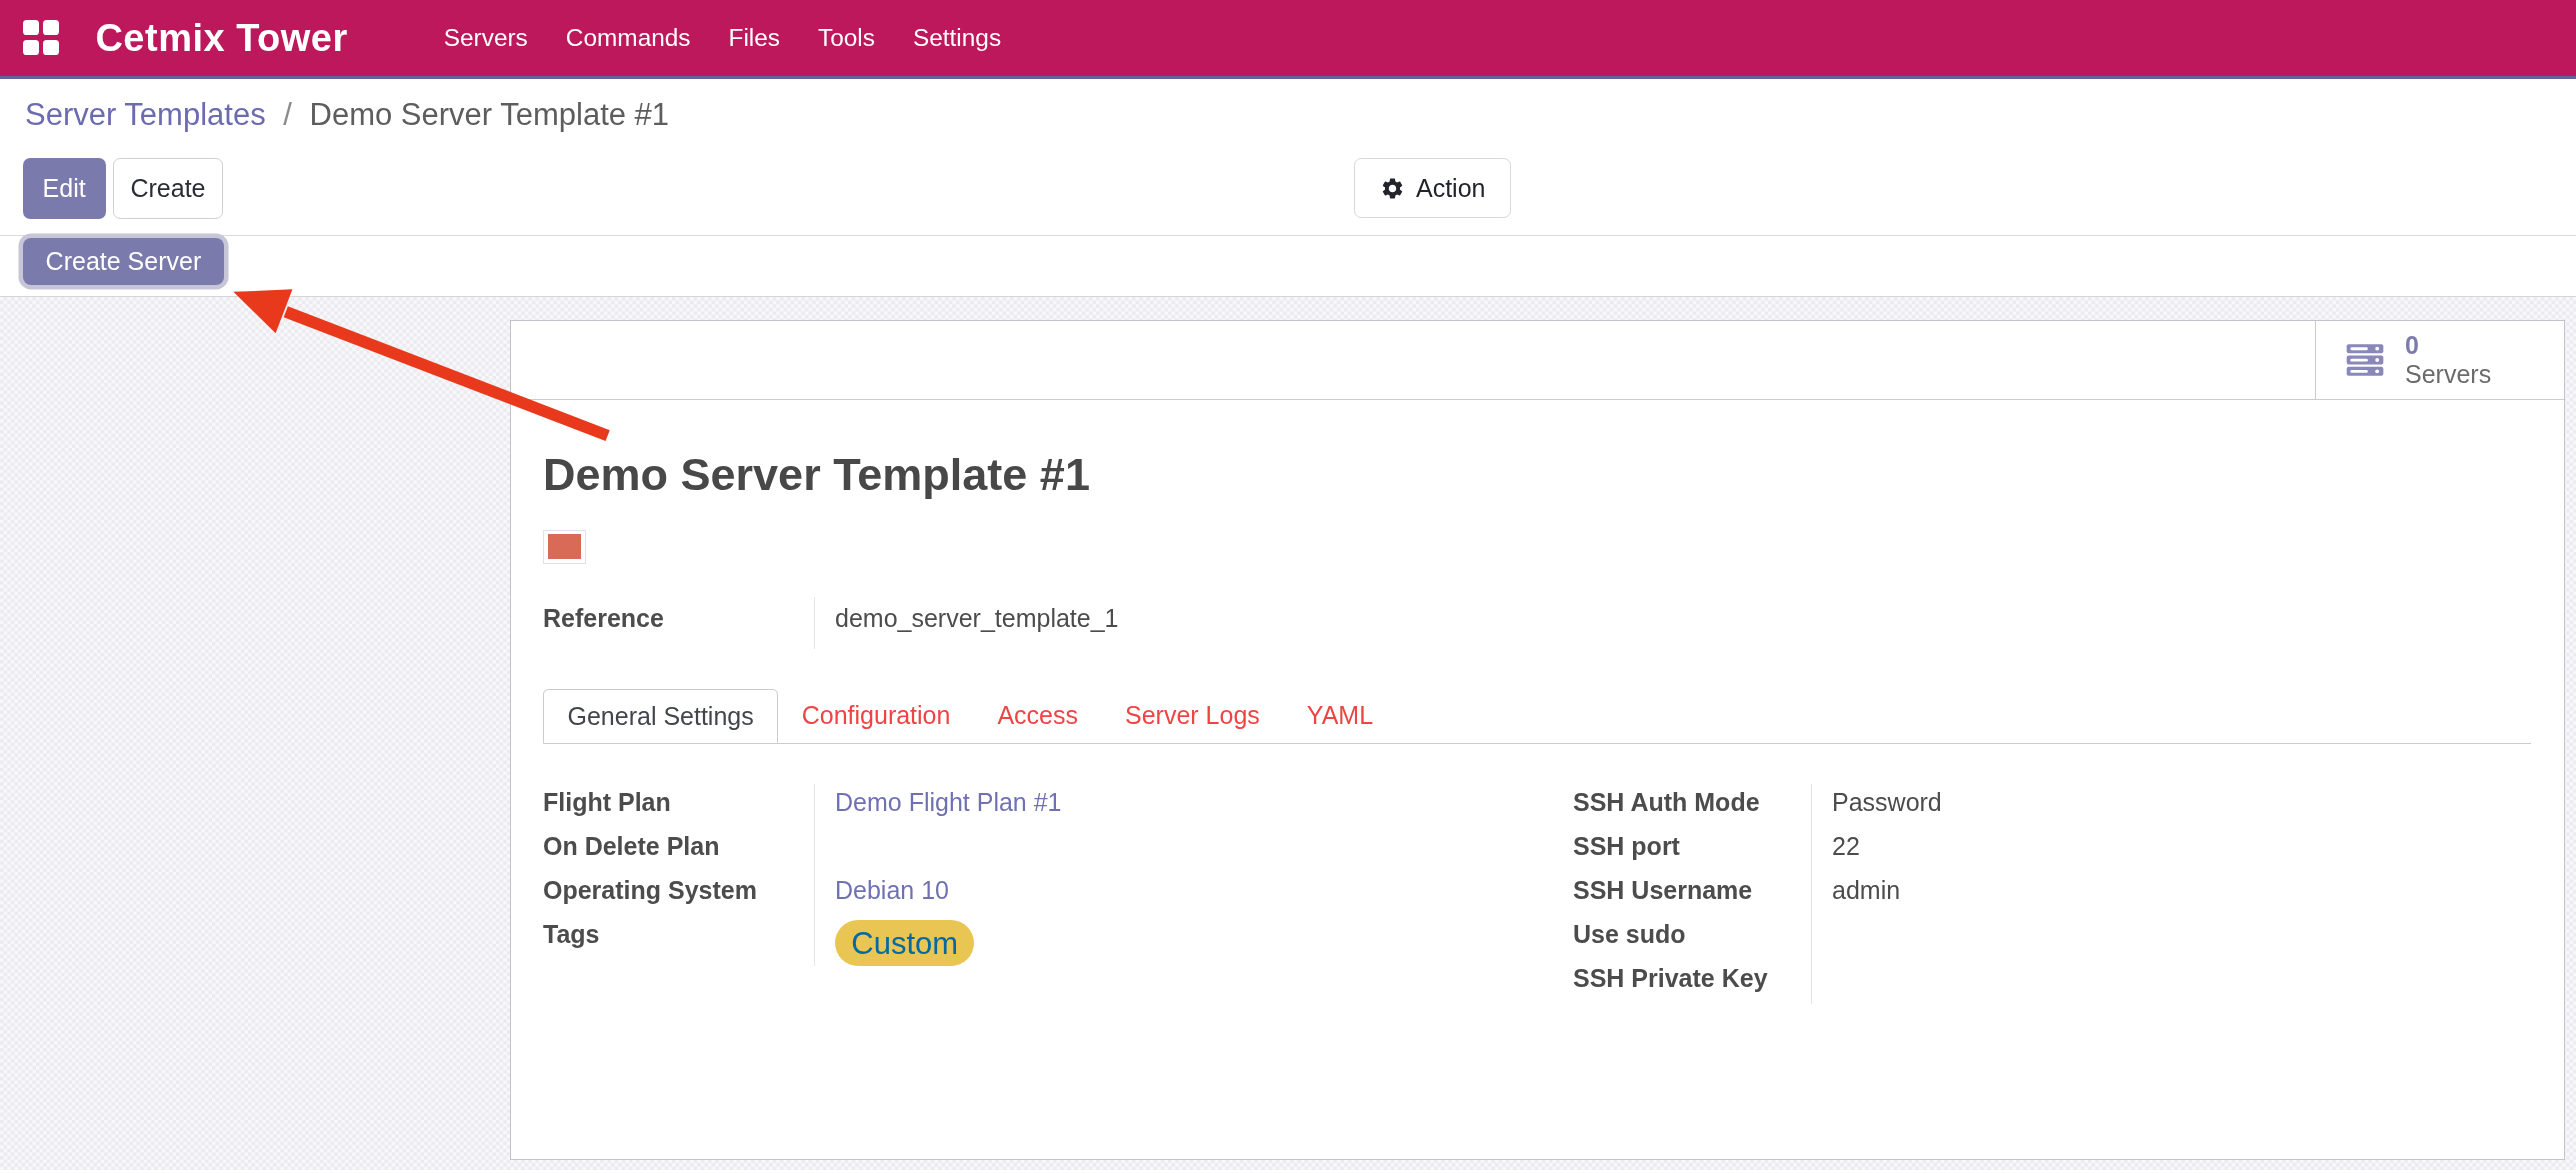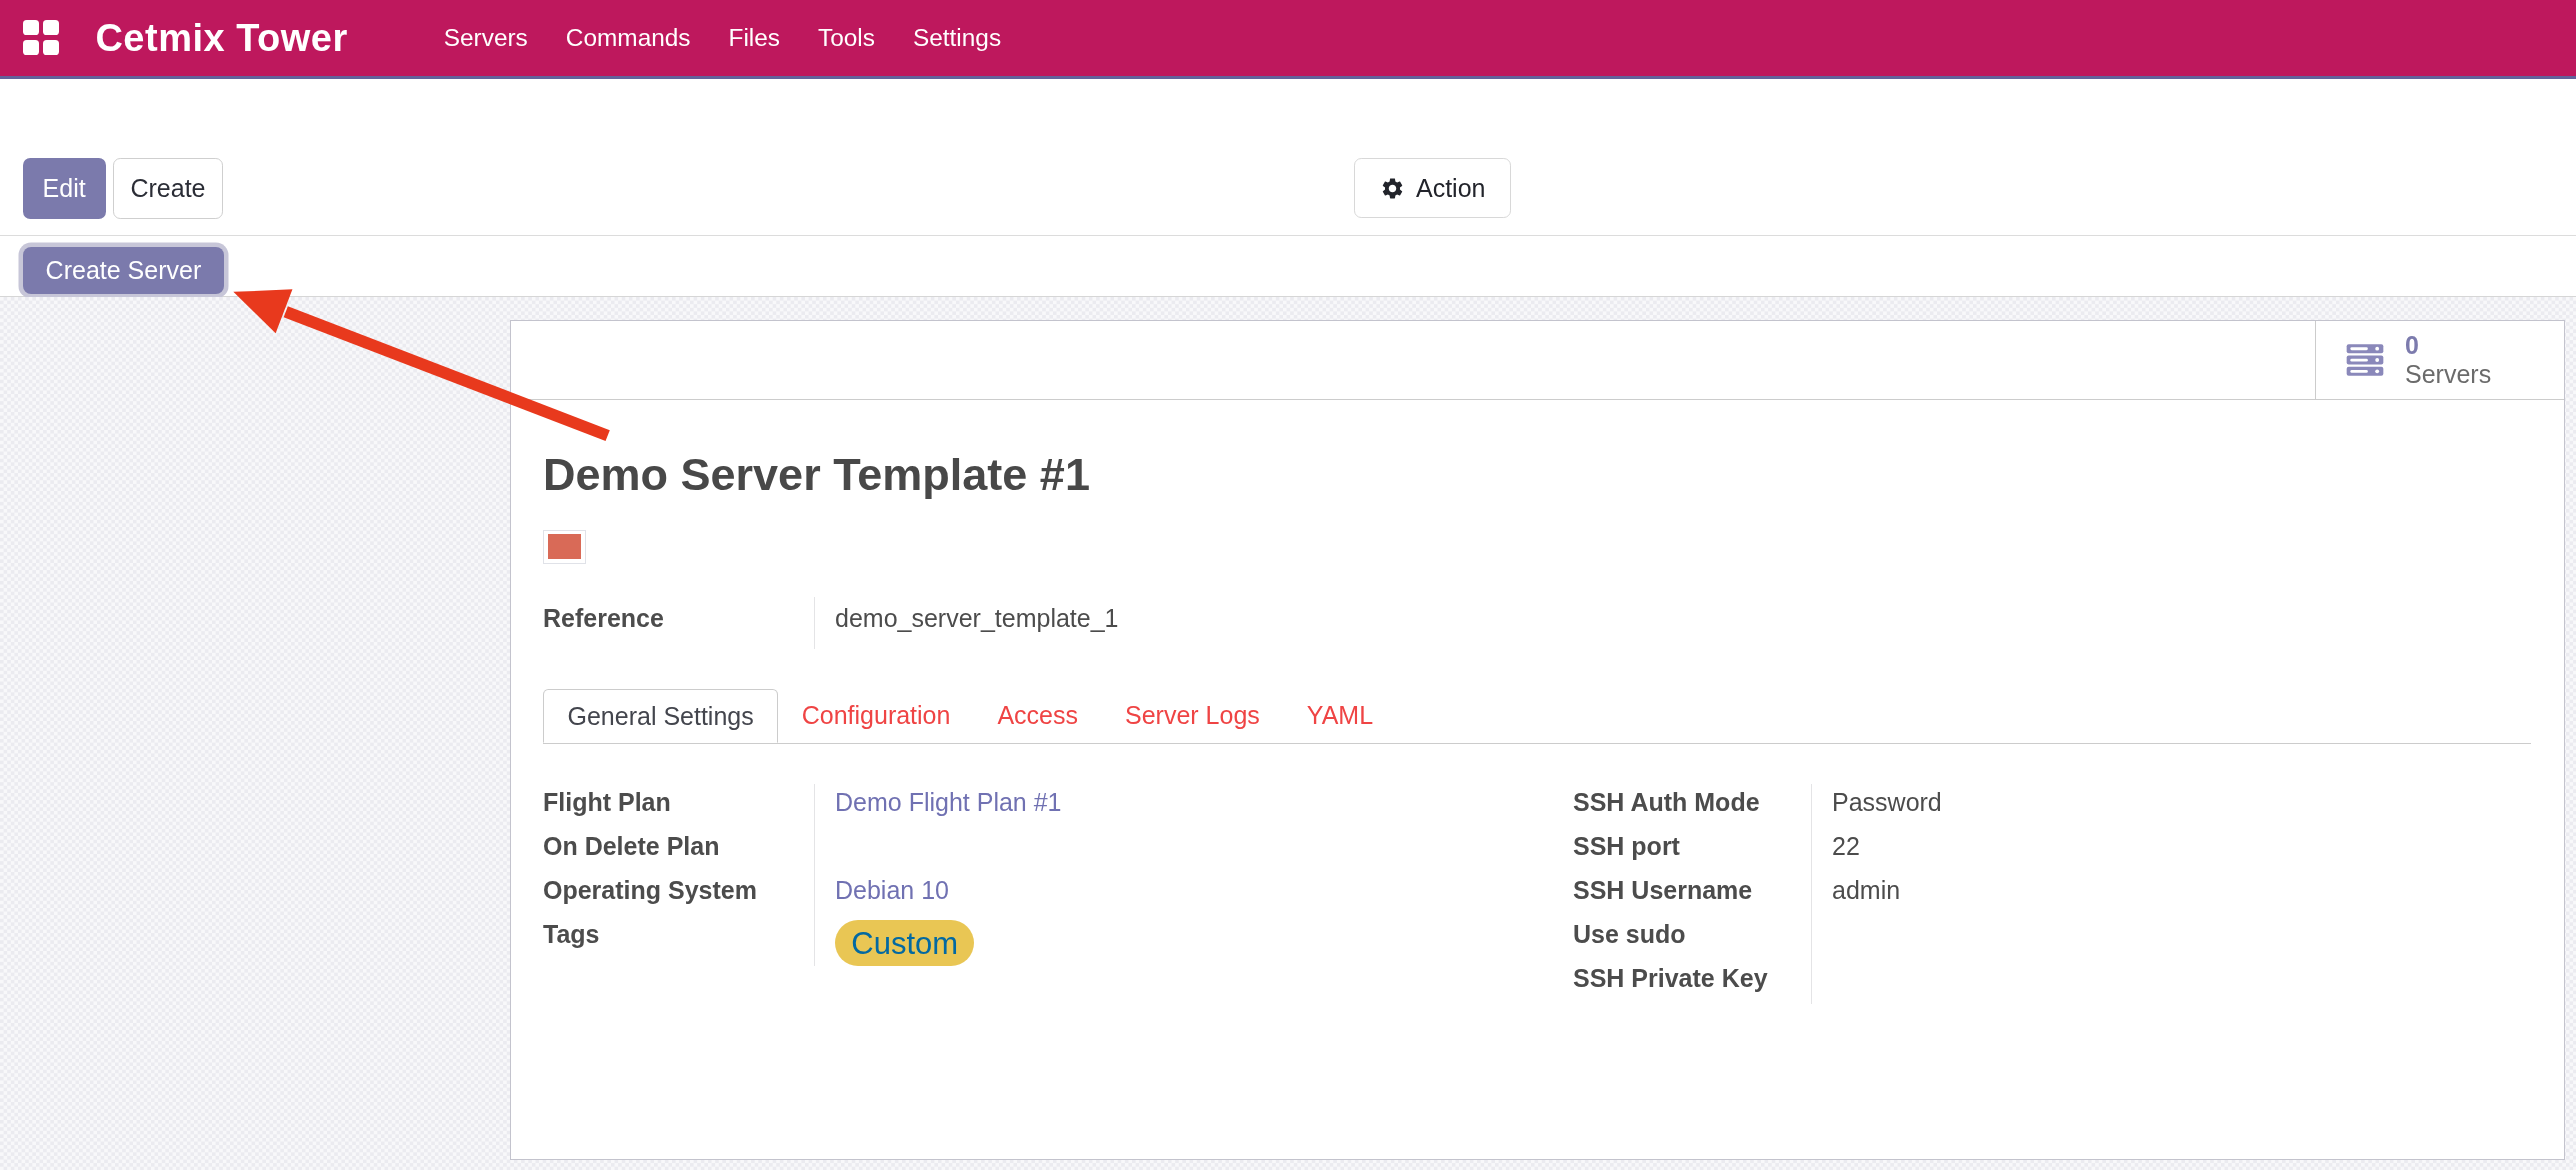--- a/index.html
+++ b/index.html
@@ -28,21 +28,21 @@
   .btn-primary { background:#7b7aac; color:#fff; }
   .btn-default { background:#fff; color:#2b2d36; border-color:#cfcfcf; }
   .btn-edit   { position:absolute; left:22.6px;  top:79px; width:83px;  height:61px; }
   .btn-create { position:absolute; left:113px; top:79px; width:110px; height:61px; }
   .btn-action { position:absolute; left:1354px; top:79px; height:60px; padding:0 25px;
                 border-color:#d8d8d8; gap:11px; color:#22242b; }
   .gear-svg { width:25px; height:25px; fill:#22242b; }
 
   
   .action-strip { position:relative; height:61px; background:#fff; border-bottom:1.8px solid #d6d6d6; }
-  .btn-create-server { position:absolute; left:22.6px; top:11px; height:47px; padding:0 22px;
+  .btn-create-server { position:absolute; left:22.6px; top:2px; height:47px; padding:0 22px;
                        font-size:25px; border-radius:8.1px;
                        box-shadow:0 0 0 4.5px #c7c6d8; }
 
   
   .content { position:relative; height:873px;
              background:#f8f8fa;
              background-image:repeating-conic-gradient(#ebebf0 0% 25%, #f8f8fa 0% 50%);
              background-size:7.2px 7.2px; }
   .card { position:absolute; left:510px; top:22.6px; width:2055px; height:840px;
           background:#fff; border:0.9px solid #c3c3cd; }
@@ -106,20 +106,25 @@
   <div class="navmenu">
     <div class="navitem">Servers</div>
     <div class="navitem">Commands</div>
     <div class="navitem">Files</div>
     <div class="navitem">Tools</div>
     <div class="navitem">Settings</div>
   </div>
 </nav>
 
 <div class="header">
+  <div class="breadcrumb">
+    <span class="bc-link">Server Templates</span>
+    <span class="bc-sep">/</span>
+    <span class="bc-current">Demo Server Template #1</span>
+  </div>
   <button class="btn btn-primary btn-edit" style="background-color: rgb(123, 122, 172);">Edit</button>
   <button class="btn btn-default btn-create">Create</button>
   <button class="btn btn-default btn-action">
     <svg class="gear-svg" viewBox="0 0 24 24">
       <path d="M19.14,12.94c0.04-0.3,0.06-0.61,0.06-0.94c0-0.32-0.02-0.64-0.07-0.94l2.03-1.58c0.18-0.14,0.23-0.41,0.12-0.61 l-1.92-3.32c-0.12-0.22-0.37-0.29-0.59-0.22l-2.39,0.96c-0.5-0.38-1.03-0.7-1.62-0.94L14.4,2.81c-0.04-0.24-0.24-0.41-0.48-0.41 h-3.84c-0.24,0-0.43,0.17-0.47,0.41L9.25,5.35C8.66,5.59,8.12,5.92,7.63,6.29L5.24,5.33c-0.22-0.08-0.47,0-0.59,0.22L2.74,8.87 C2.62,9.08,2.66,9.34,2.86,9.48l2.03,1.58C4.84,11.36,4.8,11.69,4.8,12s0.02,0.64,0.07,0.94l-2.03,1.58 c-0.18,0.14-0.23,0.41-0.12,0.61l1.92,3.32c0.12,0.22,0.37,0.29,0.59,0.22l2.39-0.96c0.5,0.38,1.03,0.7,1.62,0.94l0.36,2.54 c0.05,0.24,0.24,0.41,0.48,0.41h3.84c0.24,0,0.44-0.17,0.47-0.41l0.36-2.54c0.59-0.24,1.13-0.56,1.62-0.94l2.39,0.96 c0.22,0.08,0.47,0,0.59-0.22l1.92-3.32c0.12-0.22,0.07-0.47-0.12-0.61L19.14,12.94z M12,15.6c-1.98,0-3.6-1.62-3.6-3.6 s1.62-3.6,3.6-3.6s3.6,1.62,3.6,3.6S13.98,15.6,12,15.6z"></path>
     </svg>
     <span>Action</span>
   </button>
 </div>
 

